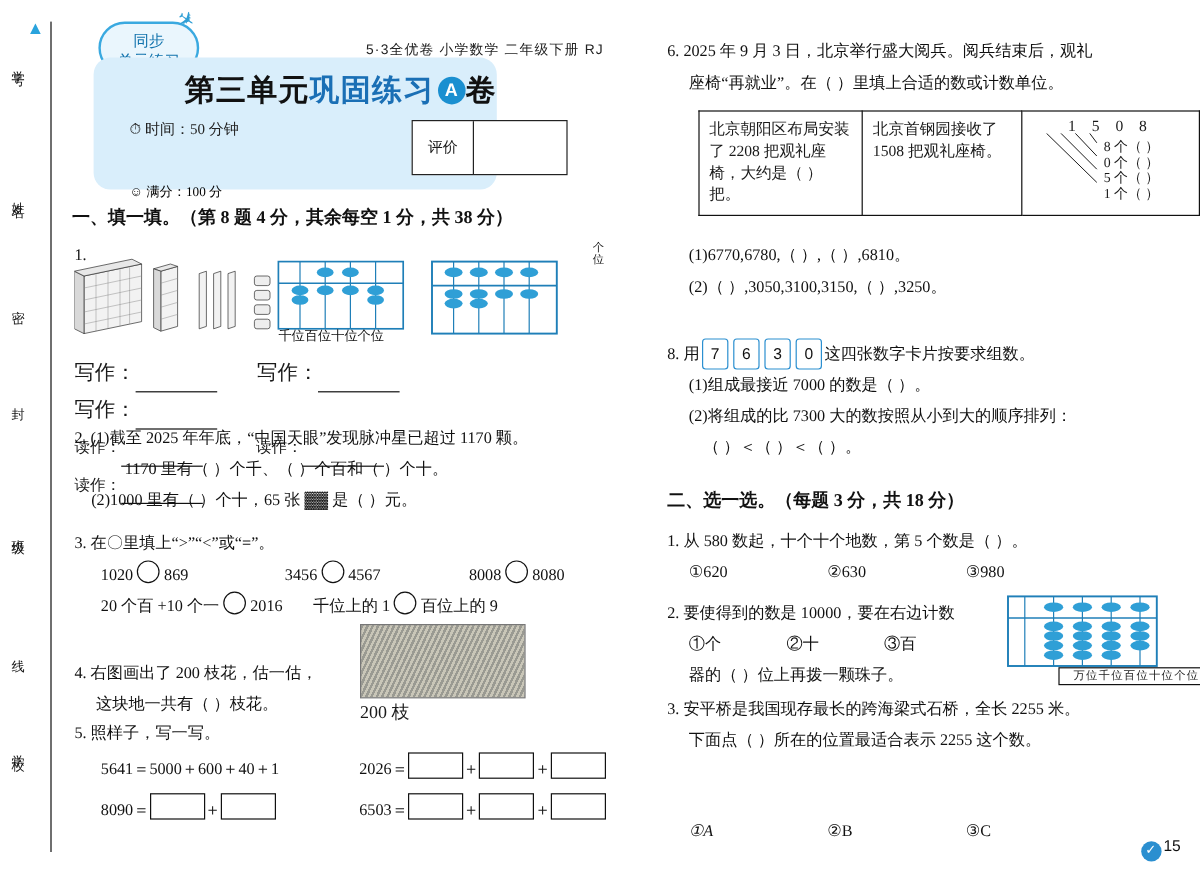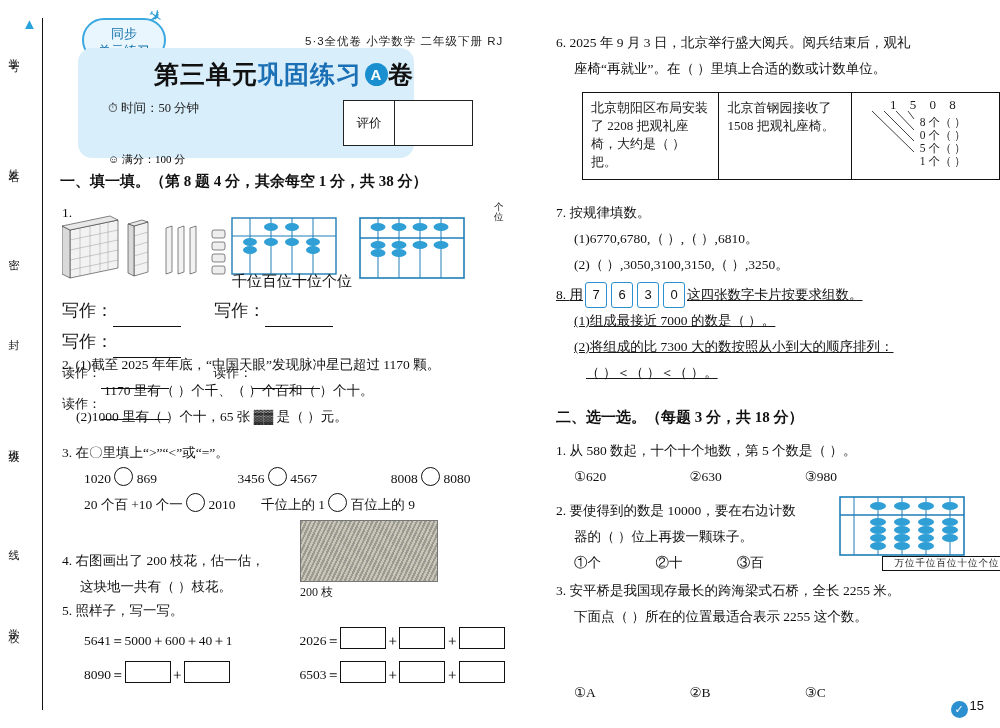--- a/index.html
+++ b/index.html
@@ -95,21 +95,21 @@
 
   .circ{display:inline-block;width:17px;height:17px;border:1.2px solid #111;border-radius:50%;vertical-align:-3px;}
 
   .photo{
     position:absolute;left:300px;top:520px;width:136px;height:60px;
     background:
       repeating-linear-gradient(115deg,#9a9a92 0 2px,#c9c6b8 2px 4px),
       repeating-linear-gradient(60deg,#b5b2a4 0 3px,#8d8b80 3px 5px);
     border:1px solid #777;
   }
-  .photocap{position:absolute;left:300px;top:584px;font-size:12px;}
+  .photocap{position:absolute;left:300px;top:584px;font-size:15px;}
 
   .pgnum{
     position:absolute;right:16px;bottom:10px;font-size:13px;color:#111;
     font-family:"Liberation Sans", sans-serif;
   }
   .pgnum .circle{
     display:inline-block;width:17px;height:17px;border-radius:50%;
     background:#2b8fd0;color:#fff;text-align:center;line-height:17px;
     font-size:11px;margin-right:2px;vertical-align:-3px;
   }
@@ -202,21 +202,21 @@
         <ellipse cx="41" cy="13" rx="7" ry="4"></ellipse>
         <ellipse cx="62" cy="13" rx="7" ry="4"></ellipse>
         <ellipse cx="20" cy="28" rx="7" ry="4"></ellipse>
         <ellipse cx="20" cy="36" rx="7" ry="4"></ellipse>
         <ellipse cx="41" cy="28" rx="7" ry="4"></ellipse>
         <ellipse cx="62" cy="28" rx="7" ry="4"></ellipse>
         <ellipse cx="83" cy="28" rx="7" ry="4"></ellipse>
         <ellipse cx="83" cy="36" rx="7" ry="4"></ellipse>
       </g>
     </svg>
-    <div style="position:absolute;left:170px;top:60px;font-size:15px;letter-spacing:0;color:#111;font-family:'Liberation Sans',sans-serif;">
+    <div style="position:absolute;left:170px;top:60px;font-size:11px;letter-spacing:0;color:#111;font-family:'Liberation Sans',sans-serif;">
       <span>千位</span><span>百位</span><span>十位</span><span>个位</span>
     </div>
 
     <svg width="110" height="78" style="position:absolute;left:296px;top:0">
       <rect x="2" y="6" width="104" height="60" fill="#fff" stroke="#1f7fb8" stroke-width="1.6"></rect>
       <line x1="2" y1="26" x2="106" y2="26" stroke="#1f7fb8" stroke-width="1.3"></line>
       <g stroke="#1f7fb8" stroke-width="1">
         <line x1="20" y1="6" x2="20" y2="66"></line>
         <line x1="41" y1="6" x2="41" y2="66"></line>
         <line x1="62" y1="6" x2="62" y2="66"></line>
@@ -278,21 +278,21 @@
       </span>
       <span style="display:inline-block;">
         <span>8008</span>
         <span class="circ"></span>
         <span>8080</span>
       </span>
     </div>
     <div class="q" style="padding-left:22px;">
       <span>20 个百 +10 个一</span>
       <span class="circ"></span>
-      <span>2010</span>
+      <span>2016</span>
       <span style="margin-left:22px;margin-top:32px;">千位上的 1</span>
       <span class="circ"></span>
       <span>百位上的 9</span>
     </div>
   </div>
 
   <div style="position:absolute;left:62px;top:528px;width:240px;margin-top:20px;">
     <div class="q">
       <span>4.</span>
       <span>右图画出了 200 枝花，估一估，</span>
@@ -347,29 +347,25 @@
             <div style="position:absolute;left:62px;top:28px;font-size:11.5px;">5 个（    ）</div>
             <div style="position:absolute;left:62px;top:41px;font-size:11.5px;">1 个（    ）</div>
           </div>
         </td>
       </tr>
     </tbody>
       </table>
   </div>
 
   <div style="position:absolute;left:556px;top:200px;width:412px;">
-    <div class="q">
-      <span>7.</span>
-      <span>按规律填数。</span>
-    </div>
     <div class="q" style="padding-left:18px;">(1)6770,6780,（        ）,（        ）,6810。</div>
     <div class="q" style="padding-left:18px;">(2)（        ）,3050,3100,3150,（        ）,3250。</div>
   </div>
 
-  <div style="position:absolute;left:556px;top:282px;width:412px;text-decoration:underline;">
+  <div style="position:absolute;left:556px;top:282px;width:412px;">
     <div class="q">
       <span>8.</span>
       <span>用</span><span class="numcard">7</span><span class="numcard">6</span><span class="numcard">3</span><span class="numcard">0</span><span>这四张数字卡片按要求组数。</span>
     </div>
     <div class="q" style="padding-left:18px;">(1)组成最接近 7000 的数是（        ）。</div>
     <div class="q" style="padding-left:18px;">(2)将组成的比 7300 大的数按照从小到大的顺序排列：</div>
     <div class="q" style="padding-left:30px;">（        ）＜（        ）＜（        ）。</div>
   </div>
 
   <div class="sec" style="position:absolute;left:556px;top:408px;">二、选一选。（每题 3 分，共 18 分）</div>
@@ -384,26 +380,26 @@
       <span style="display:inline-block;width:112px;">②630</span>
       <span>③980</span>
     </div>
   </div>
 
   <div style="position:absolute;left:556px;top:498px;width:280px;">
     <div class="q">
       <span>2.</span>
       <span>要使得到的数是 10000，要在右边计数</span>
     </div>
-    <div class="q" style="padding-left:18px;">器的（    ）位上再拨一颗珠子。</div>
     <div class="q" style="padding-left:18px;">
       <span style="display:inline-block;width:78px;">①个</span>
       <span style="display:inline-block;width:78px;">②十</span>
       <span>③百</span>
     </div>
+    <div class="q" style="padding-left:18px;">器的（    ）位上再拨一颗珠子。</div>
   </div>
 
   <svg width="128" height="64" style="position:absolute;left:838px;top:495px;">
     <rect x="2" y="2" width="124" height="58" fill="#fff" stroke="#1f7fb8" stroke-width="1.6"></rect>
     <line x1="2" y1="20" x2="126" y2="20" stroke="#1f7fb8" stroke-width="1.3"></line>
     <g stroke="#1f7fb8" stroke-width="1">
       <line x1="16" y1="2" x2="16" y2="60"></line>
       <line x1="40" y1="2" x2="40" y2="60"></line>
       <line x1="64" y1="2" x2="64" y2="60"></line>
       <line x1="88" y1="2" x2="88" y2="60"></line>
@@ -438,21 +434,21 @@
   <div style="position:absolute;left:556px;top:578px;width:412px;">
     <div class="q">
       <span>3.</span>
       <span>安平桥是我国现存最长的跨海梁式石桥，全长 2255 米。</span>
     </div>
     <div class="q" style="padding-left:18px;">下面点（    ）所在的位置最适合表示 2255 这个数。</div>
   </div>
 
 
   <div class="q" style="position:absolute;left:574px;top:680px;">
-    <span style="display:inline-block;width:112px;">①A</span>
+    <span style="display:inline-block;width:112px;font-style:italic;">①A</span>
     <span style="display:inline-block;width:112px;">②B</span>
     <span>③C</span>
   </div>
 
   <div class="pgnum">
     <span class="circle">✓</span><span>15</span>
   </div>
 
 </div>
 

